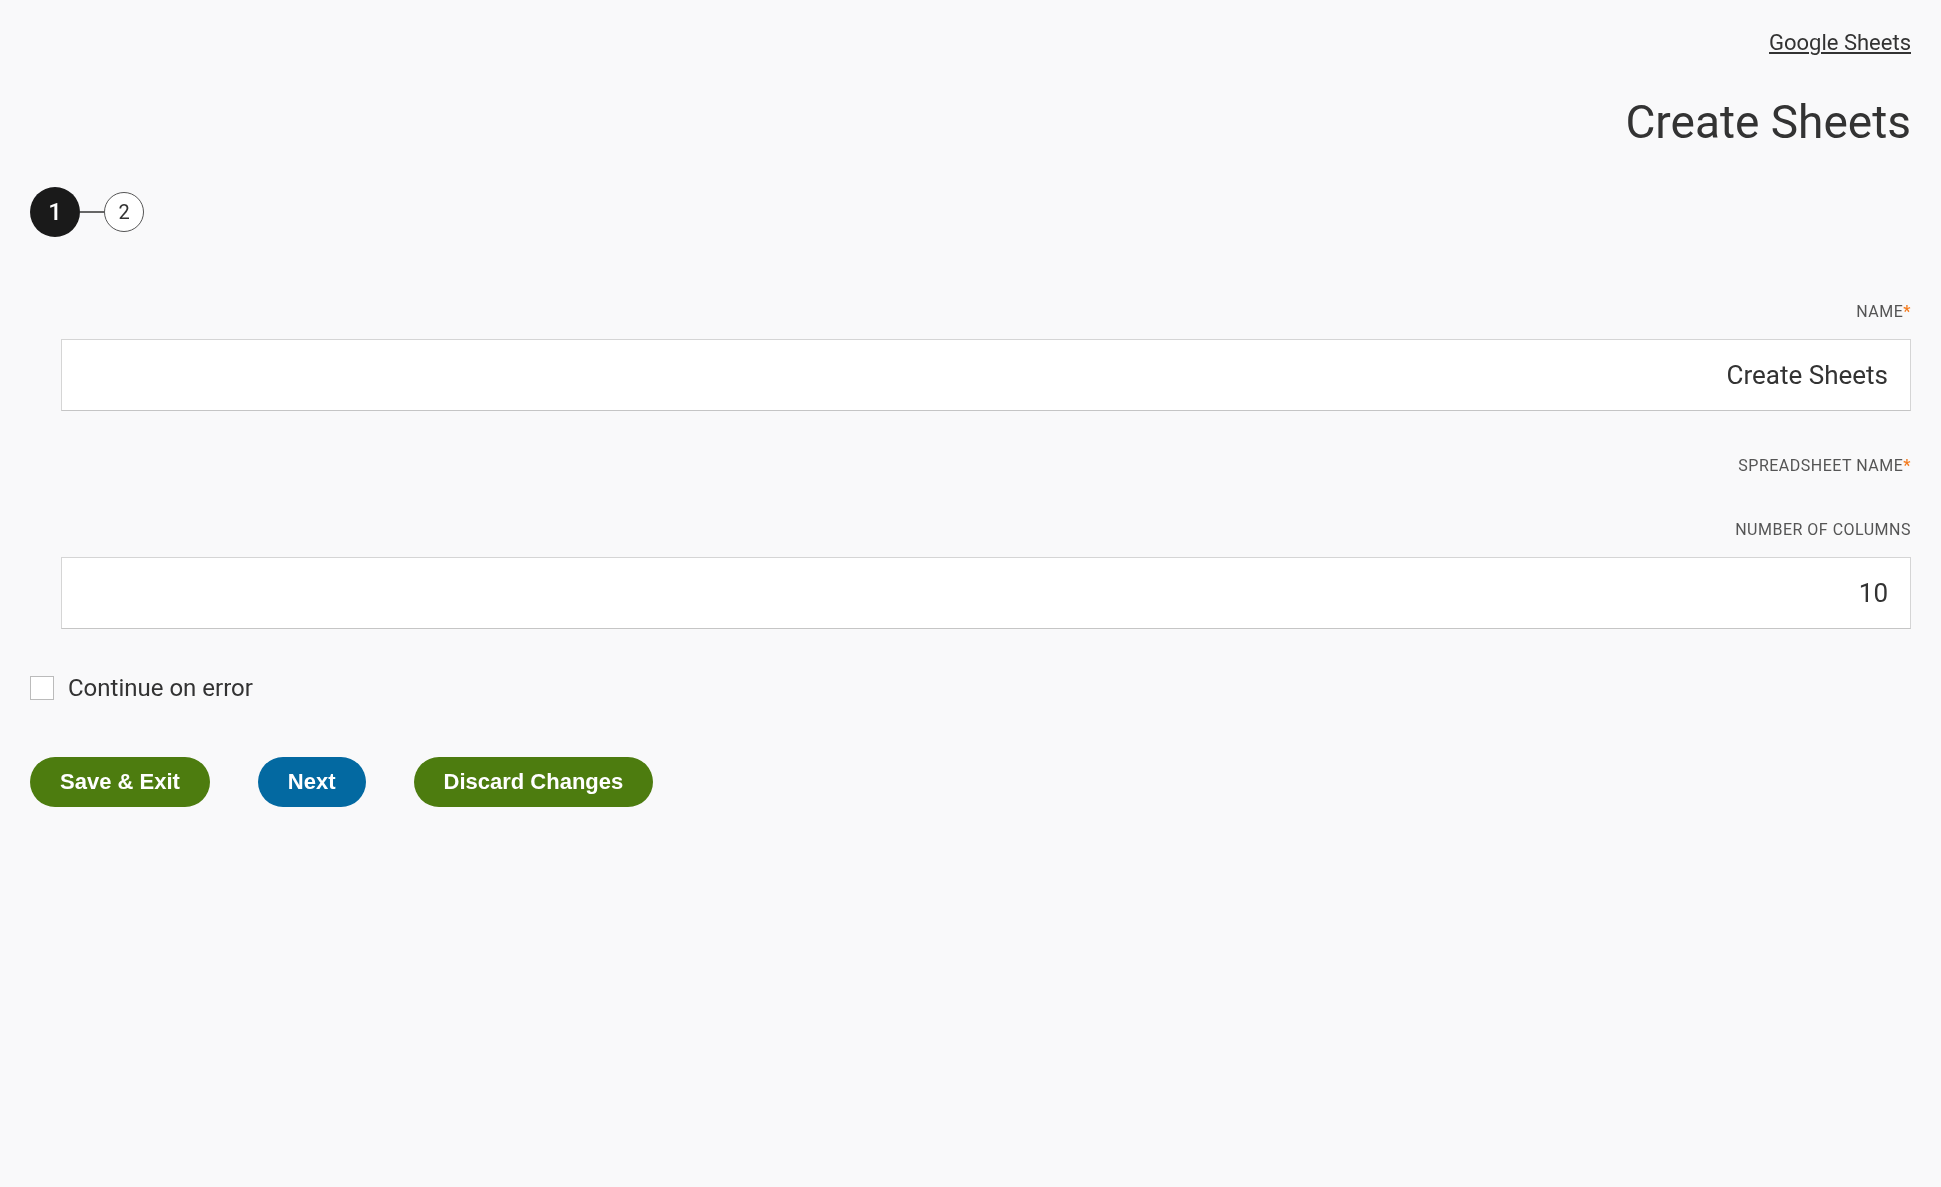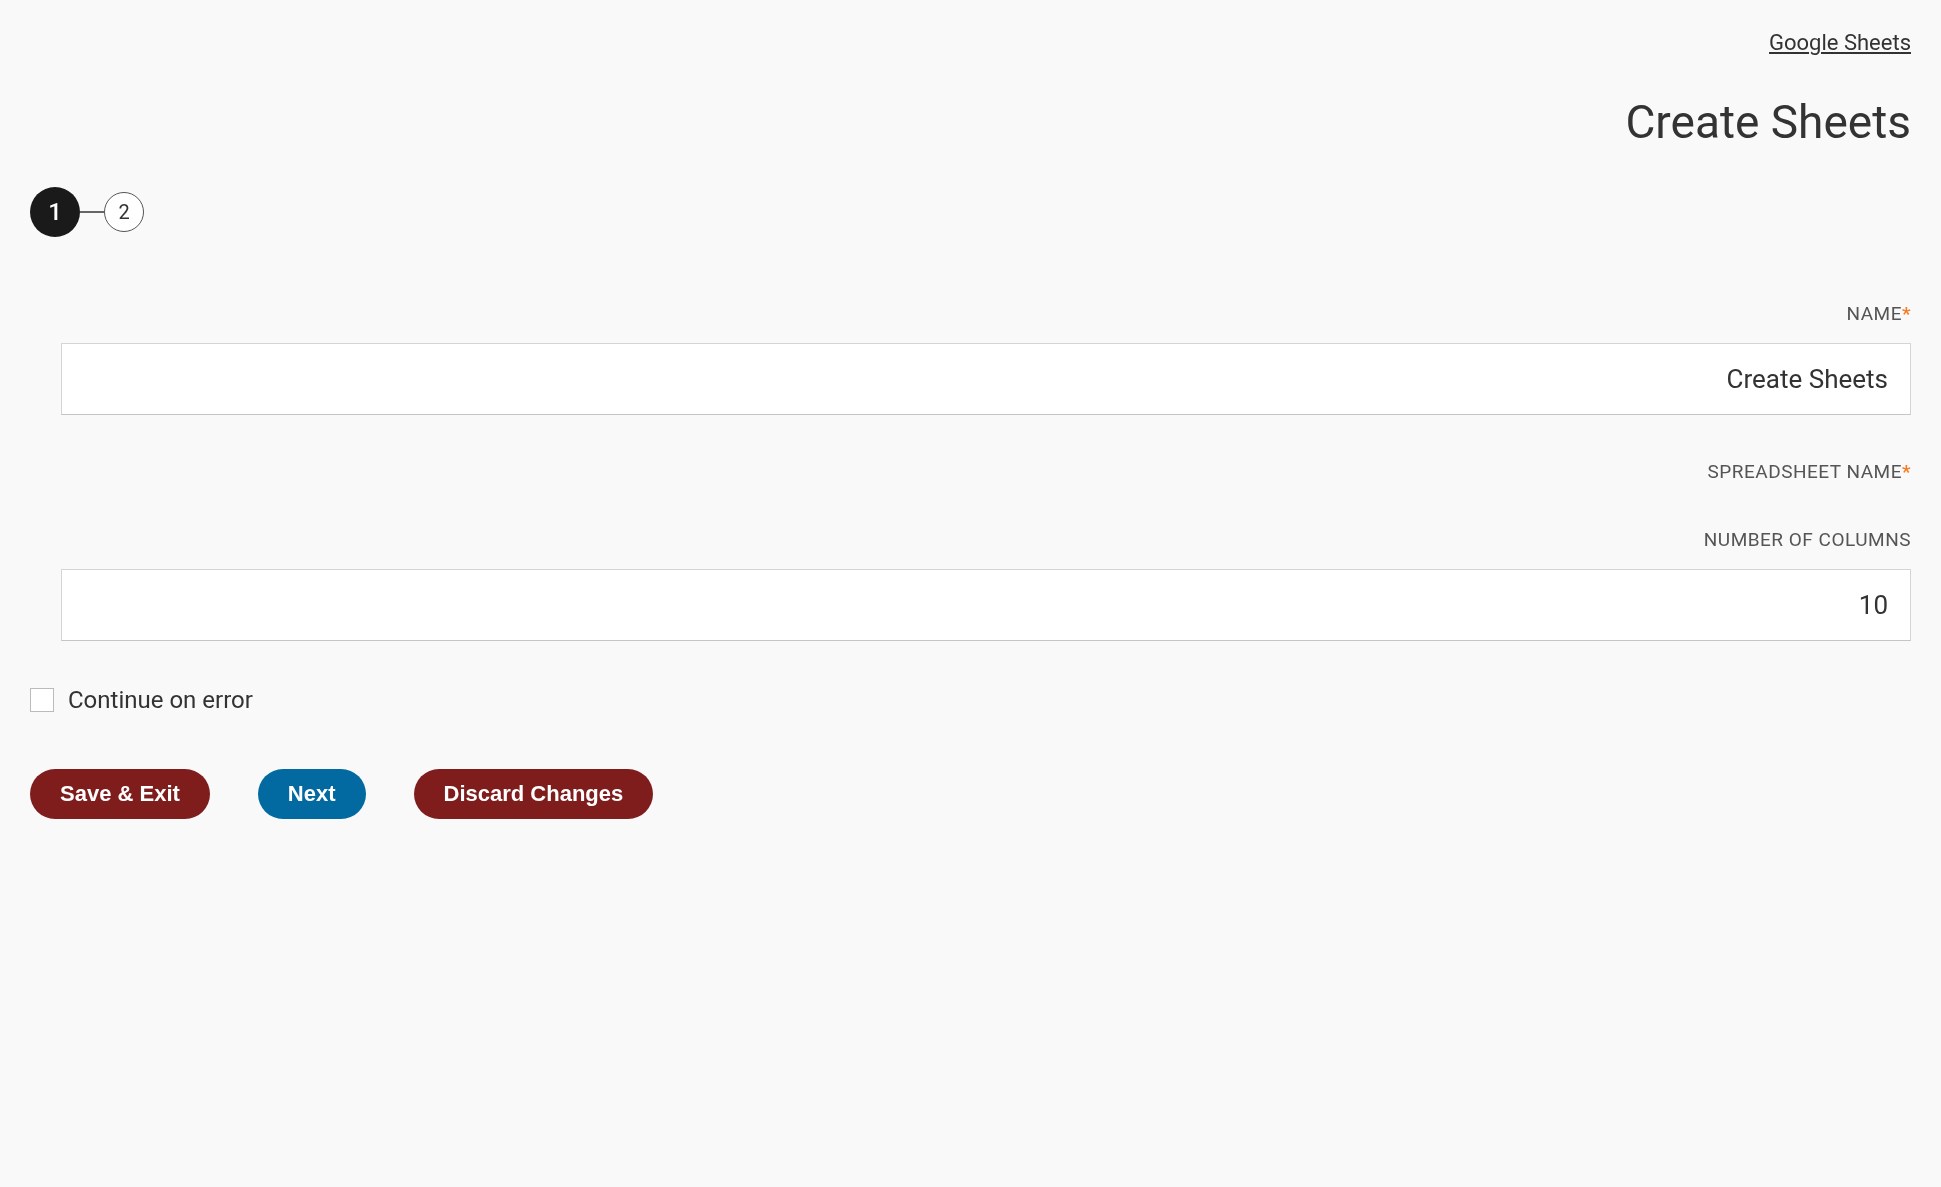--- a/index.html
+++ b/index.html
@@ -60,21 +60,21 @@
     }
     .step-connector {
       width: 24px;
       height: 1.5px;
       background: #666;
     }
     .form-group {
       margin-bottom: 45px;
     }
     .field-label {
-      font-size: 19px;
+      font-size: 16px;
       letter-spacing: 0.5px;
       color: #555;
       margin-bottom: 18px;
       display: block;
     }
     .required-mark {
       color: #f47c20;
       font-weight: 600;
     }
     .text-input {
@@ -136,21 +136,21 @@
     .btn {
       border: none;
       border-radius: 999px;
       padding: 12px 30px;
       font-size: 22px;
       font-weight: 600;
       cursor: pointer;
       color: #fff;
     }
     .btn-grey {
-      background: #7f1d1d;
+      background: #4d7c0f;
     }
     .btn-orange {
       background: #0369a1;
     }
   </style>
 </head>
 <body>
 
 
 

